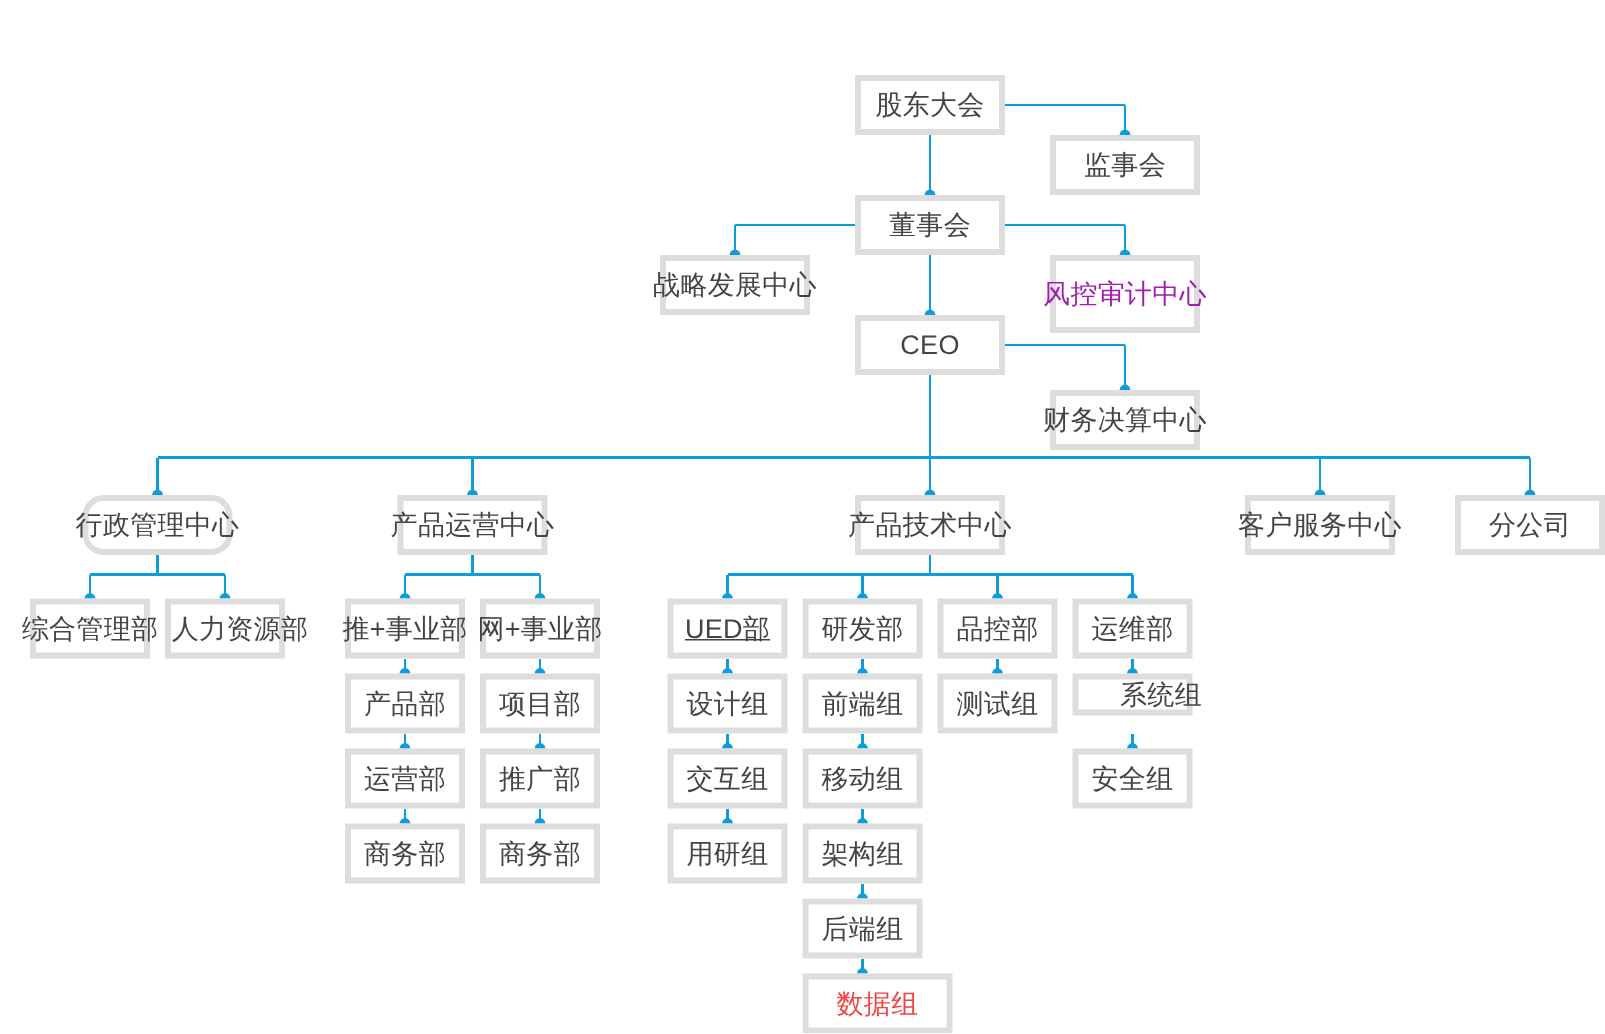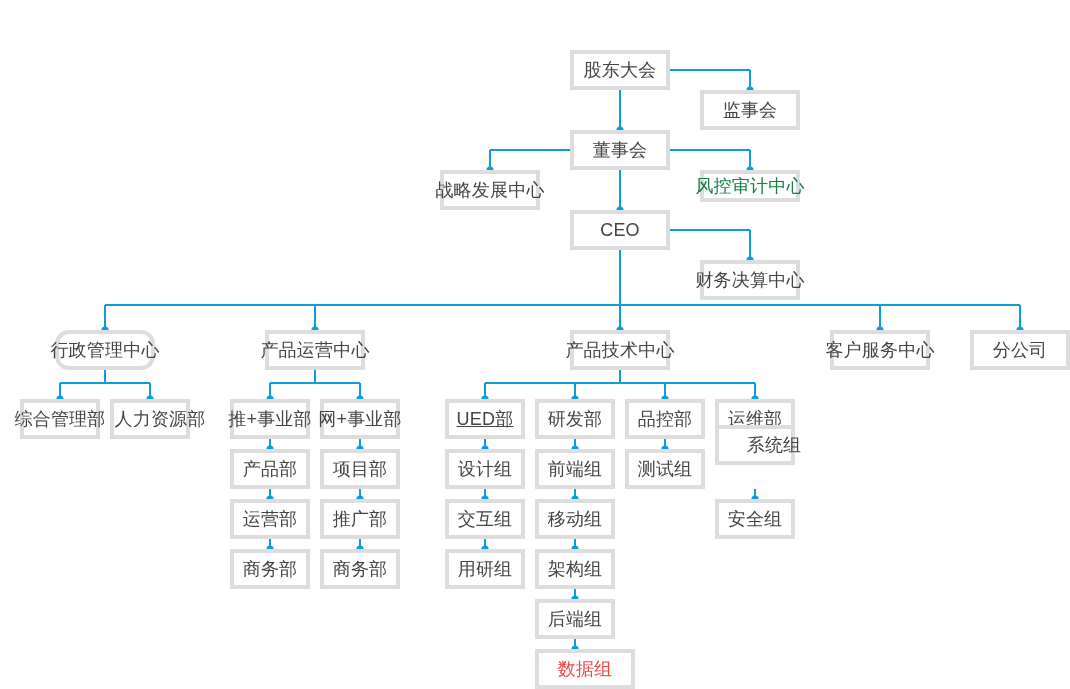--- a/index.html
+++ b/index.html
@@ -140,21 +140,21 @@
       </div>
       <div class="node" style="left: 700px; top: 90px; width: 100px; height: 40px; border-color: rgb(221, 221, 221); background: rgb(255, 255, 255); color: rgb(68, 68, 68);">
         <span class="node-label">监事会</span>
       </div>
       <div class="node" style="left: 570px; top: 130px; width: 100px; height: 40px; border-color: rgb(221, 221, 221); background: rgb(255, 255, 255); color: rgb(68, 68, 68);">
         <span class="node-label">董事会</span>
       </div>
       <div class="node" style="left: 440px; top: 170px; width: 100px; height: 40px; border-color: rgb(221, 221, 221); background: rgb(255, 255, 255); color: rgb(68, 68, 68);">
         <span class="node-label">战略发展中心</span>
       </div>
-      <div class="node" style="left: 700px; top: 170px; width: 100px; height: 32px; border-color: rgb(221, 221, 221); background: rgb(255, 255, 255); color: #15803d;">
+      <div class="node" style="left: 700px; top: 170px; width: 100px; height: 52px; border-color: rgb(221, 221, 221); background: rgb(255, 255, 255); color: #a21caf;">
         <span class="node-label">风控审计中心</span>
       </div>
       <div class="node" style="left: 570px; top: 210px; width: 100px; height: 40px; border-color: rgb(221, 221, 221); background: rgb(255, 255, 255); color: rgb(68, 68, 68);">
         <span class="node-label">CEO</span>
       </div>
       <div class="node" style="left: 700px; top: 260px; width: 100px; height: 40px; border-color: rgb(221, 221, 221); background: rgb(255, 255, 255); color: rgb(68, 68, 68);">
         <span class="node-label">财务决算中心</span>
       </div>
       <div class="node" style="left: 55px; top: 330px; width: 100px; height: 40px; border-color: rgb(221, 221, 221); background: rgb(255, 255, 255); color: rgb(68, 68, 68); border-radius: 14px;">
         <span class="node-label">行政管理中心</span>
@@ -215,21 +215,21 @@
       </div>
       <div class="node" style="left: 445px; top: 449px; width: 80px; height: 40px; border-color: rgb(221, 221, 221); background: rgb(255, 255, 255); color: rgb(68, 68, 68);">
         <span class="node-label">设计组</span>
       </div>
       <div class="node" style="left: 535px; top: 449px; width: 80px; height: 40px; border-color: rgb(221, 221, 221); background: rgb(255, 255, 255); color: rgb(68, 68, 68);">
         <span class="node-label">前端组</span>
       </div>
       <div class="node" style="left: 625px; top: 449px; width: 80px; height: 40px; border-color: rgb(221, 221, 221); background: rgb(255, 255, 255); color: rgb(68, 68, 68);">
         <span class="node-label">测试组</span>
       </div>
-      <div class="node" style="left: 715px; top: 425px; width: 80px; height: 40px; border-color: rgb(221, 221, 221); background: rgb(255, 255, 255); color: rgb(68, 68, 68); padding-left: 38px;">
+      <div class="node" style="left: 715px; top: 449px; width: 80px; height: 28px; border-color: rgb(221, 221, 221); background: rgb(255, 255, 255); color: rgb(68, 68, 68); padding-left: 38px;">
         <span class="node-label">系统组</span>
       </div>
       <div class="node" style="left: 445px; top: 499px; width: 80px; height: 40px; border-color: rgb(221, 221, 221); background: rgb(255, 255, 255); color: rgb(68, 68, 68);">
         <span class="node-label">交互组</span>
       </div>
       <div class="node" style="left: 535px; top: 499px; width: 80px; height: 40px; border-color: rgb(221, 221, 221); background: rgb(255, 255, 255); color: rgb(68, 68, 68);">
         <span class="node-label">移动组</span>
       </div>
       <div class="node" style="left: 715px; top: 499px; width: 80px; height: 40px; border-color: rgb(221, 221, 221); background: rgb(255, 255, 255); color: rgb(68, 68, 68);">
         <span class="node-label">安全组</span>

